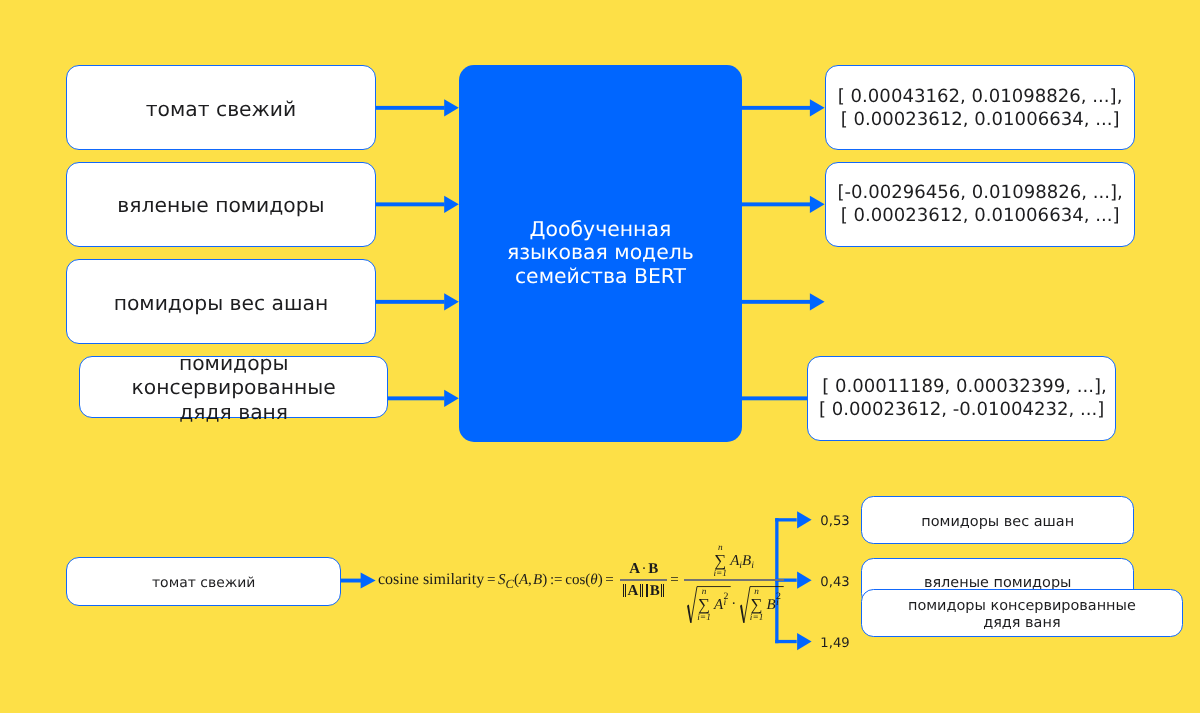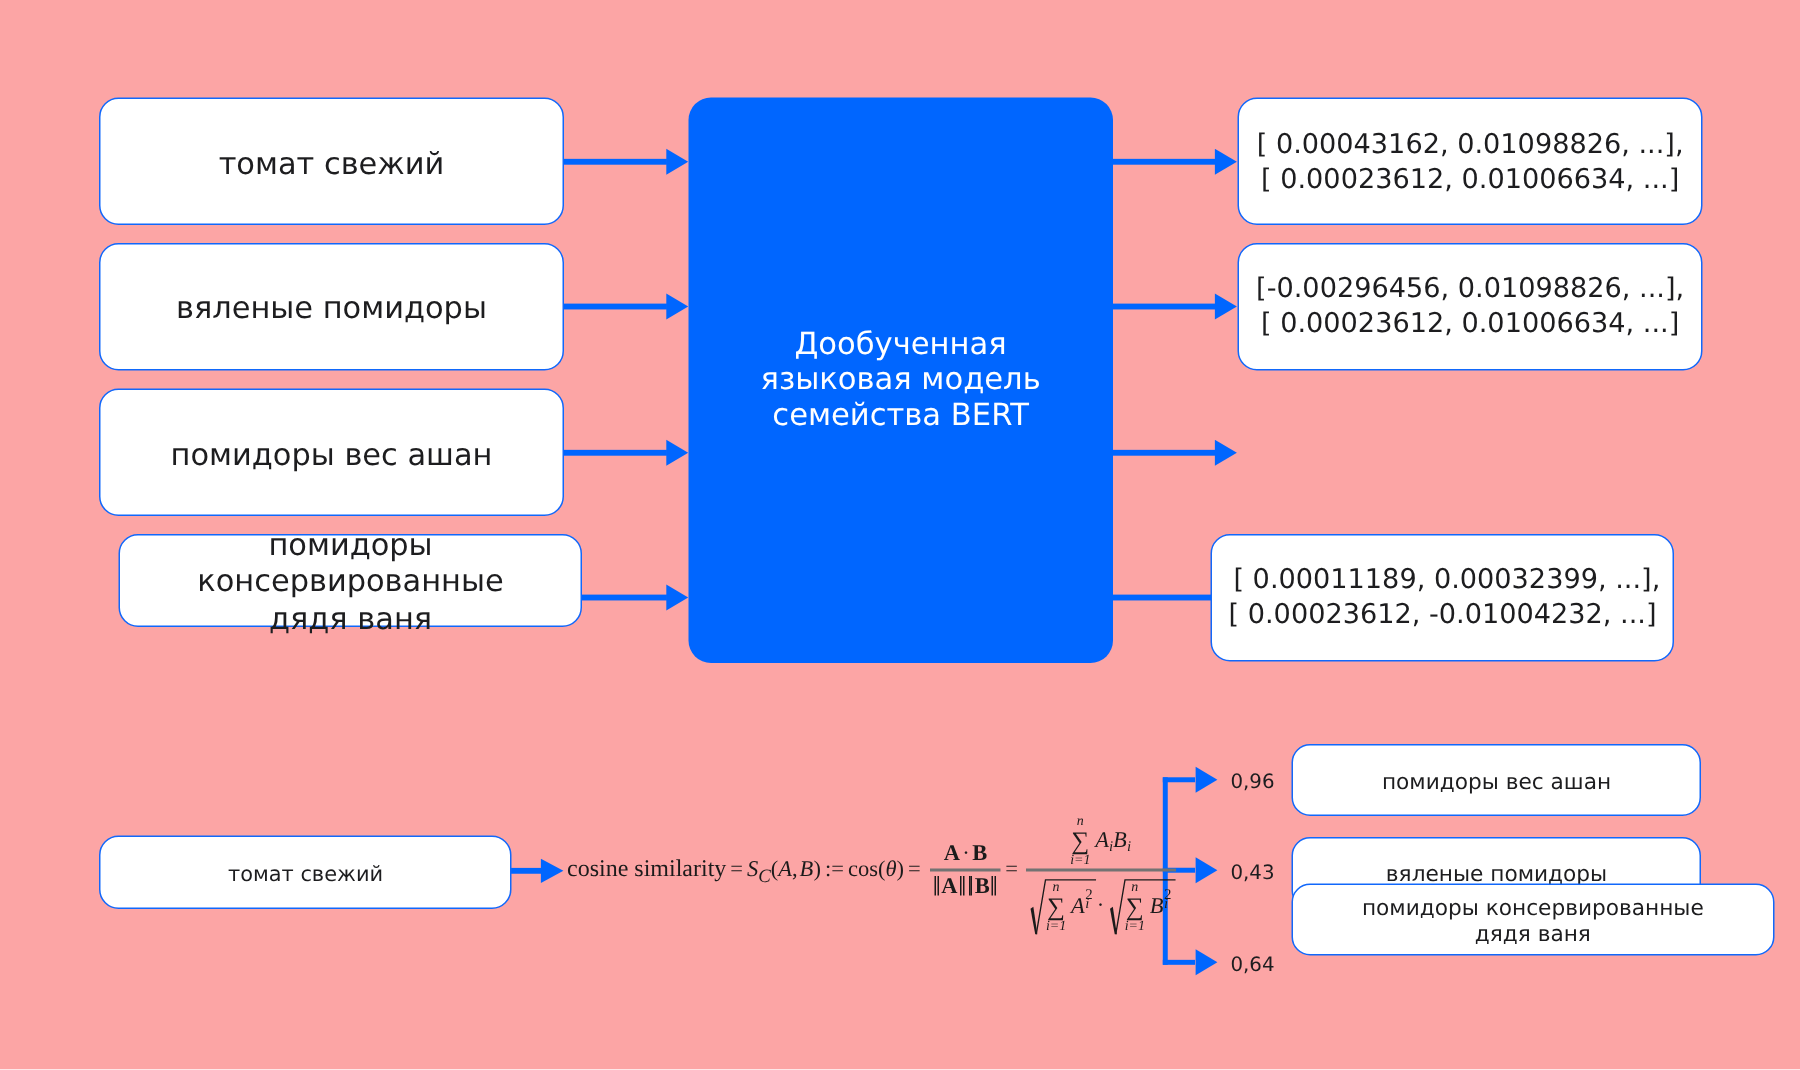--- a/index.html
+++ b/index.html
@@ -1,20 +1,20 @@
 <!DOCTYPE html>
 <html><head>
 <meta charset="utf-8">
 <title>cosine similarity diagram</title>
 <style>
   html,body{margin:0;padding:0;background:#ffffff;}
   body{width:1200px;height:713px;overflow:hidden;
        font-family:"DejaVu Sans",sans-serif;
        -webkit-font-smoothing:antialiased;text-rendering:geometricPrecision;}
-  #stage{position:relative;width:1200px;height:713px;background:#fca5a5;overflow:hidden;
+  #stage{position:relative;width:1200px;height:713px;background:#fde047;overflow:hidden;
          filter:opacity(1);}
 
   .rbox{position:absolute;box-sizing:border-box;
         border:1.35px solid #1168fb;border-radius:13px;background:#fff;
         display:flex;align-items:center;justify-content:center;}
   .rbox .txt{color:#1d1d1f;text-align:center;}
 
   .in-box .txt{font-size:20.3px;line-height:24.3px;padding-top:2.2px;}
   .emb-box .txt{font-size:18.1px;line-height:23.1px;white-space:pre;}
   .q-box .txt{font-size:13.95px;line-height:17px;padding-top:5.2px;}
@@ -178,17 +178,17 @@
   <div class="rbox res-box" data-name="result-box-1" style="left:860.9px;top:496.1px;width:273.6px;height:47.8px;border-radius:12.4px;">
     <div class="txt" data-name="result-box-1-label">помидоры вес ашан</div>
   </div>
   <div class="rbox res-box" data-name="result-box-2" style="left:860.9px;top:557.8px;width:273.6px;height:47.8px;border-radius:12.4px;">
     <div class="txt" data-name="result-box-2-label">вяленые помидоры</div>
   </div>
   <div class="rbox res-box" data-name="result-box-3" style="left:860.9px;top:589px;width:322px;height:47.8px;border-radius:12.4px;">
     <div class="txt" data-name="result-box-3-label">помидоры консервированные<br>дядя ваня</div>
   </div>
 
-  <div class="score" data-name="result-score-1" style="left:820.3px;top:514.0px;">0,96</div>
+  <div class="score" data-name="result-score-1" style="left:820.3px;top:514.0px;">0,53</div>
   <div class="score" data-name="result-score-2" style="left:820.3px;top:575.2px;">0,43</div>
-  <div class="score" data-name="result-score-3" style="left:820.3px;top:636.2px;">0,64</div>
+  <div class="score" data-name="result-score-3" style="left:820.3px;top:636.2px;">1,49</div>
 
 </div>
 
 </body></html>

